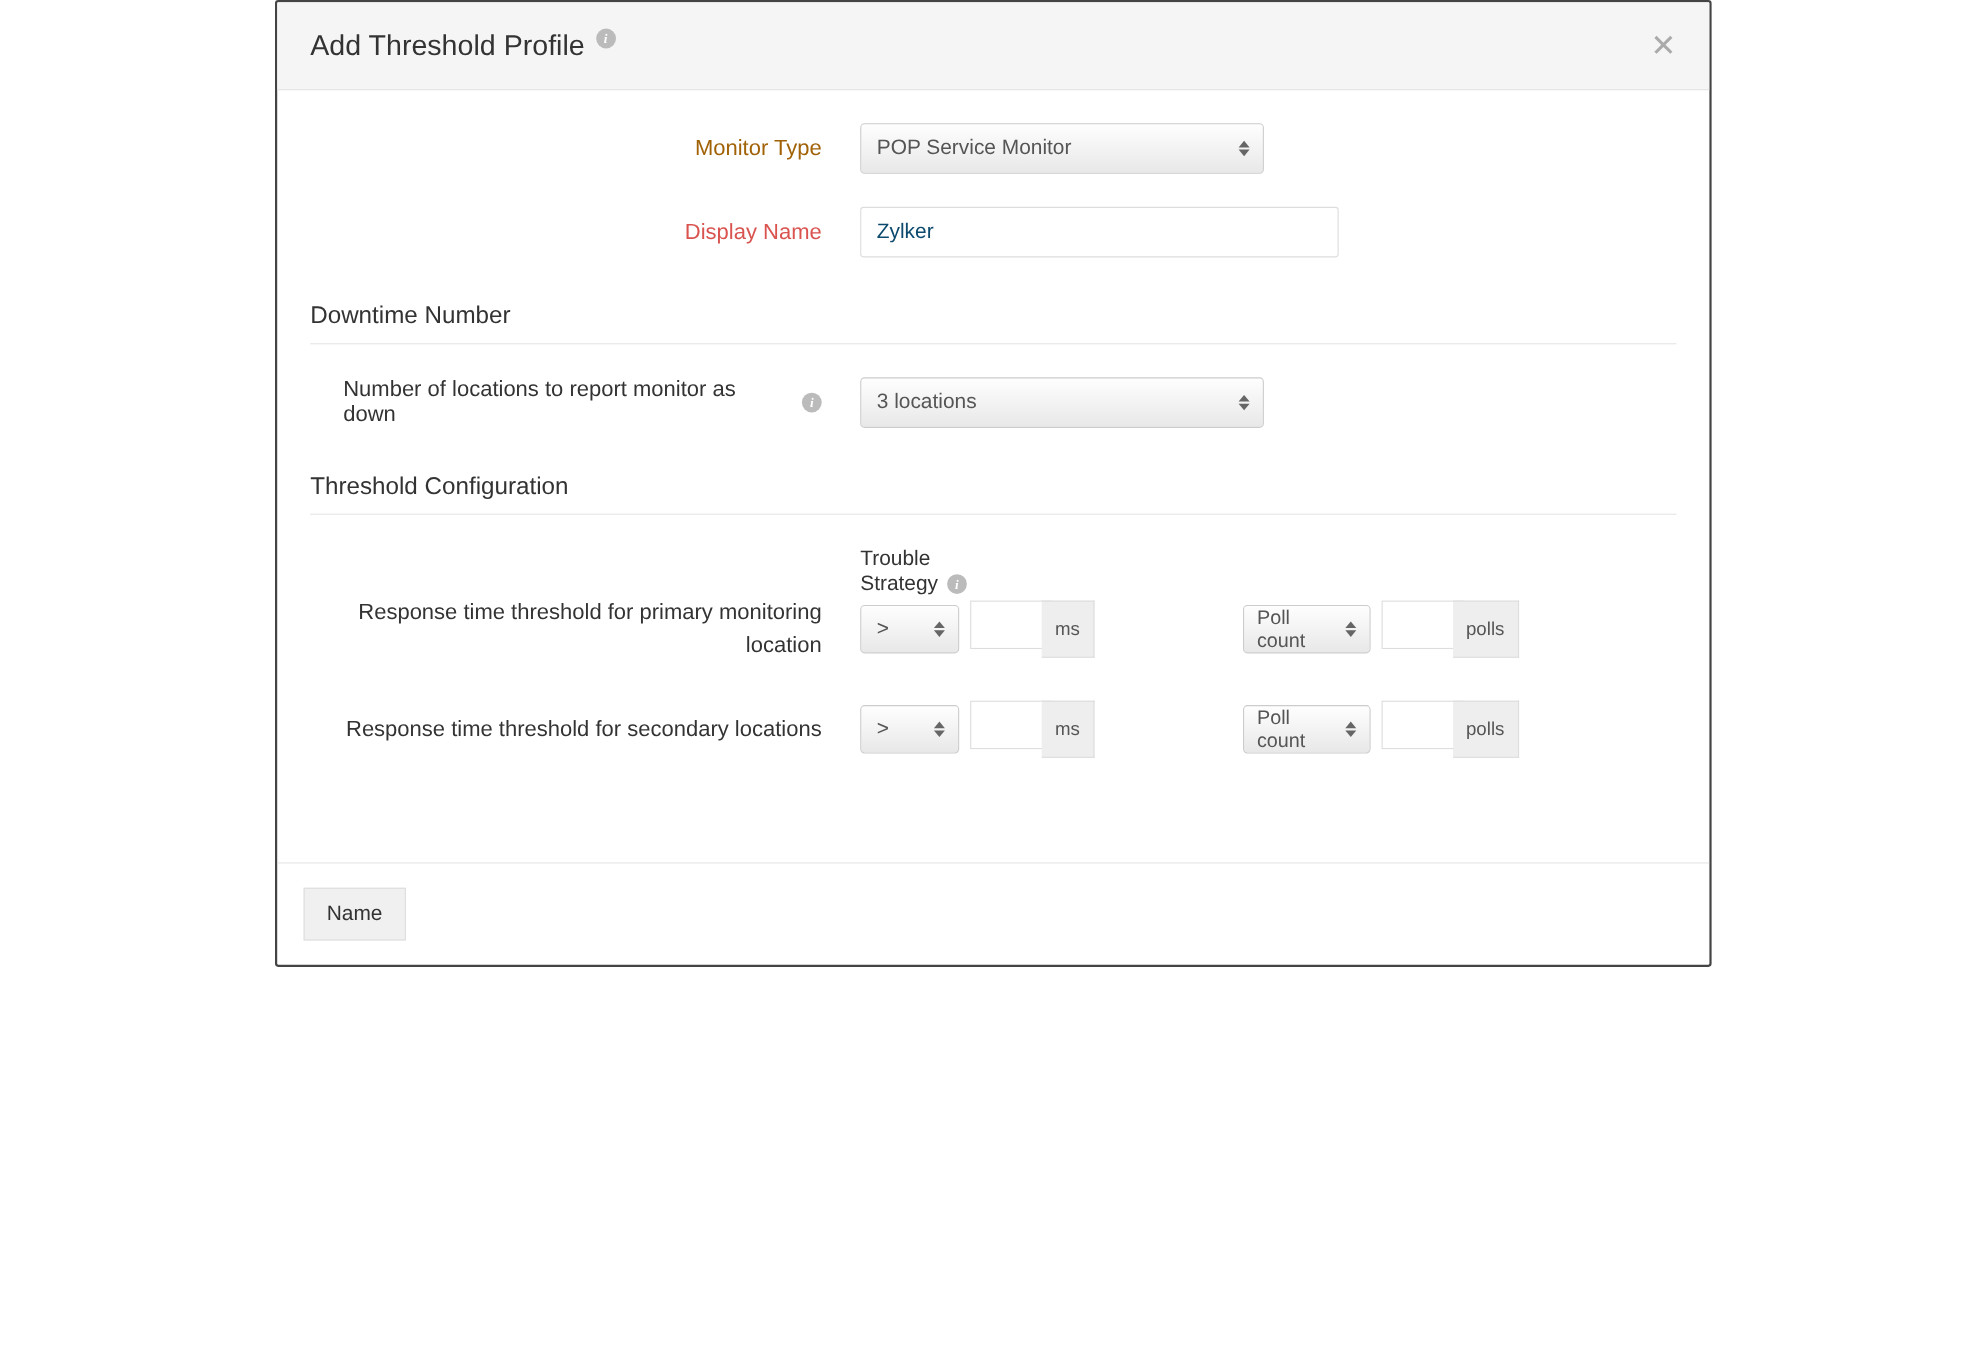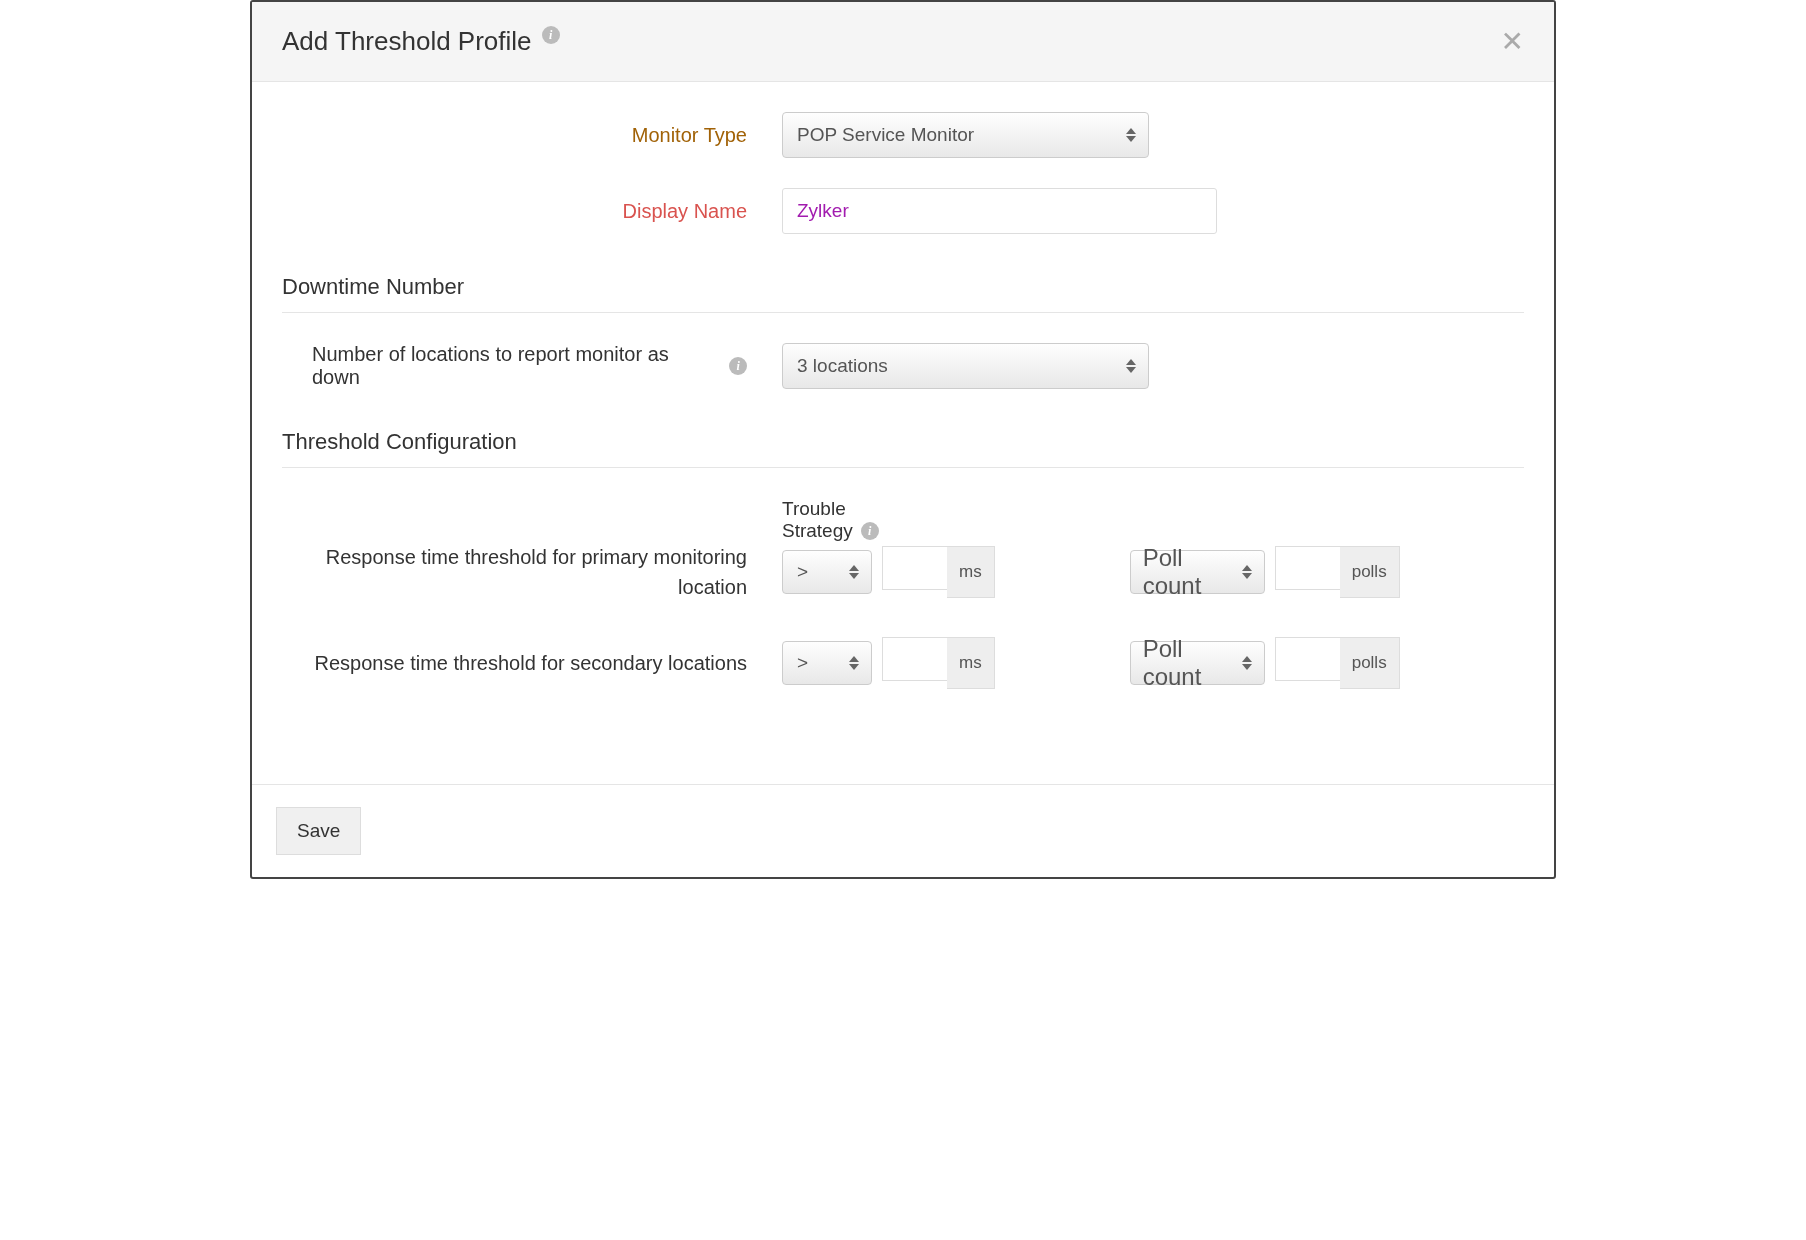--- a/index.html
+++ b/index.html
@@ -122,21 +122,21 @@
       border-right: 5px solid transparent;
       border-top: 6px solid #666;
     }
     .text-input {
       width: 435px;
       height: 46px;
       border: 1px solid #ddd;
       border-radius: 3px;
       padding: 0 14px;
       font-size: 19px;
-      color: #a21caf;
+      color: #0c4a6e;
       outline: none;
     }
     .section-title {
       font-size: 22px;
       font-weight: 400;
       color: #333;
       border-bottom: 1px solid #e5e5e5;
       padding-bottom: 12px;
       margin-top: 40px;
       margin-bottom: 30px;
@@ -203,27 +203,27 @@
       background: linear-gradient(to bottom, #fefefe, #e8e8e8);
       padding: 0 30px 0 14px;
       font-size: 19px;
       color: #555;
       position: relative;
       display: flex;
       align-items: center;
       cursor: pointer;
     }
     .strategy-select {
-      width: 135px;
+      width: 116px;
       height: 44px;
       border: 1px solid #ccc;
       border-radius: 4px;
       background: linear-gradient(to bottom, #fefefe, #e8e8e8);
       padding: 0 30px 0 12px;
-      font-size: 24px;
+      font-size: 18px;
       color: #555;
       position: relative;
       display: flex;
       align-items: center;
       cursor: pointer;
     }
     .small-input {
       width: 75px;
       height: 44px;
       border: 1px solid #ddd;
@@ -379,15 +379,15 @@
         <div class="input-group">
           <input type="text" class="small-input" value="" style="">
           <div class="unit-addon">polls</div>
         </div>
       </div>
     </div>
 
   </div>
 
   <div class="modal-footer">
-    <button class="save-btn">Save</button>
+    <button class="save-btn">Name</button>
   </div>
 </div>
 
 </body></html>

